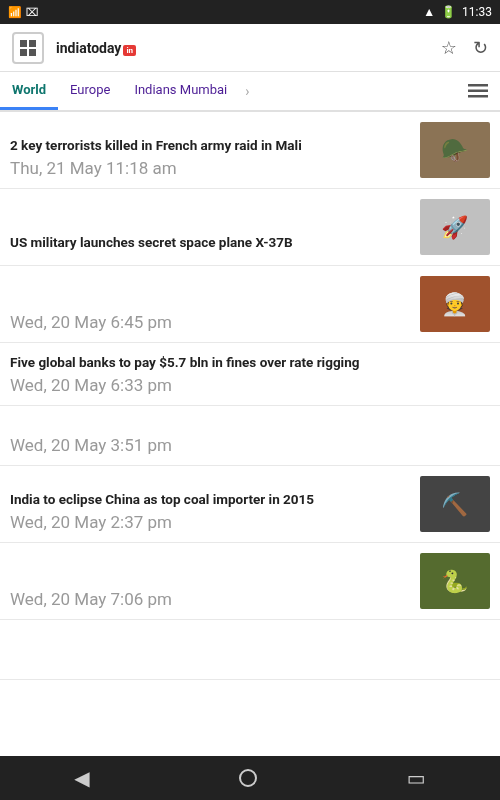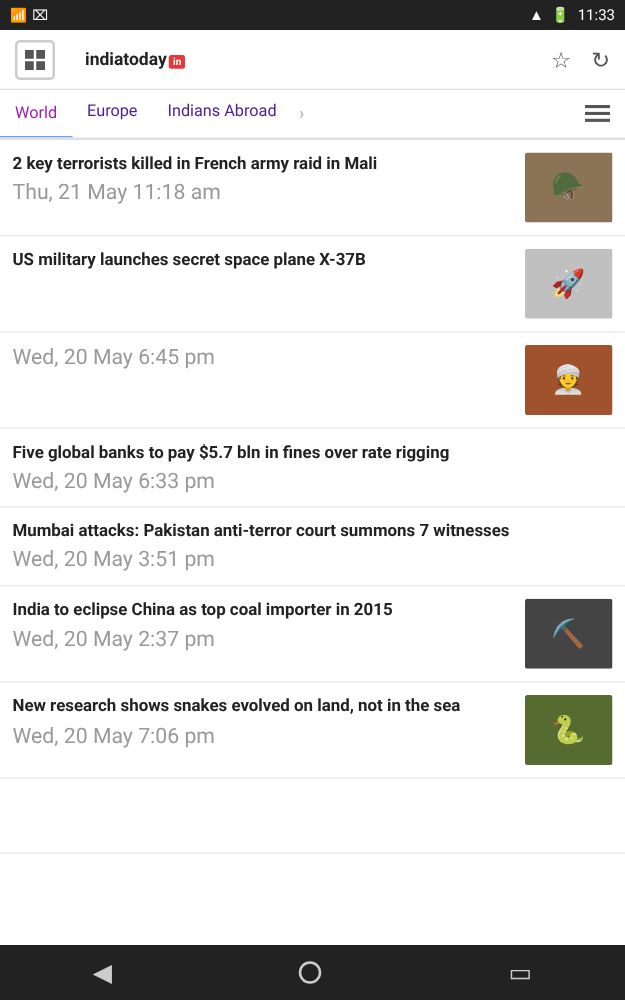--- a/index.html
+++ b/index.html
@@ -30,21 +30,21 @@
     
     .app-bar {
       background: #fff;
       height: 48px;
       display: flex;
       align-items: center;
       padding: 0 12px;
       border-bottom: 1px solid #e0e0e0;
       justify-content: space-between;
     }
-    .app-bar-left { display: flex; align-items: center; gap: 24px; }
+    .app-bar-left { display: flex; align-items: center; gap: 12px; }
     .logo-icon {
       width: 32px; height: 32px;
       border: 2px solid #ccc;
       border-radius: 4px;
       display: flex; align-items: center; justify-content: center;
       font-size: 16px;
       color: #555;
     }
     .logo-badge {
       background: #e53935;
@@ -74,23 +74,23 @@
       padding: 0 12px;
       display: flex;
       align-items: center;
       font-size: 13px;
       color: #4c1d95;
       white-space: nowrap;
       cursor: pointer;
       border-bottom: 3px solid transparent;
     }
     .tab.active {
-      color: #a21caf;
-      border-bottom: 1px solid #3b82f6;
-      font-weight: normal;
+      color: #0f766e;
+      border-bottom: 3px solid #3b82f6;
+      font-weight: bold;
     }
     .tab-overflow {
       margin-left: auto;
       display: flex;
       align-items: center;
       padding: 0 12px;
       color: #555;
       font-size: 18px;
       cursor: pointer;
     }
@@ -103,21 +103,21 @@
     }
 
     
     .news-list {
       flex: 1;
       overflow-y: auto;
       background: #fff;
     }
     .news-item {
       display: flex;
-      align-items: flex-start;
+      align-items: flex-end;
       padding: 10px 10px;
       border-bottom: 1px solid #e8e8e8;
       min-height: 60px;
     }
     .news-content { flex: 1; padding-right: 8px; }
     .news-title {
       font-size: 13.5px;
       font-weight: bold;
       color: #222;
       line-height: 1.35;
@@ -196,21 +196,21 @@
 </div>
 
 <div class="tab-bar">
   <div class="tab active">
     <span>World</span>
   </div>
   <div class="tab">
     <span>Europe</span>
   </div>
   <div class="tab">
-    <span>Indians Abroad</span>
+    <span>Indians Mumbai</span>
   </div>
   <div class="tab-arrow">›</div>
   <div class="tab-overflow">
     <svg width="20" height="16" viewBox="0 0 20 16">
       <rect x="0" y="1" width="20" height="2.5" fill="#555"></rect>
       <rect x="0" y="6.5" width="20" height="2.5" fill="#555"></rect>
       <rect x="0" y="12" width="20" height="2.5" fill="#555"></rect>
     </svg>
   </div>
 </div>
@@ -249,39 +249,37 @@
   </div>
     <div class="news-item">
     <div class="news-content">
       <div class="news-title">Five global banks to pay $5.7 bln in fines over rate rigging</div>
       <div class="news-time">Wed, 20 May  6:33 pm</div>
     </div>
 
   </div>
     <div class="news-item">
     <div class="news-content">
-      <div class="news-title">Mumbai attacks: Pakistan anti-terror court summons 7 witnesses</div>
       <div class="news-time">Wed, 20 May  3:51 pm</div>
     </div>
 
   </div>
     <div class="news-item">
     <div class="news-content">
       <div class="news-title">India to eclipse China as top coal importer in 2015</div>
       <div class="news-time">Wed, 20 May  2:37 pm</div>
     </div>
     <div class="news-thumb">
       <div class="thumb-placeholder" style="background:#444;">
         <span style="font-size:22px;">⛏️</span>
       </div>
     </div>
   </div>
     <div class="news-item">
     <div class="news-content">
-      <div class="news-title">New research shows snakes evolved on land, not in the sea</div>
       <div class="news-time">Wed, 20 May  7:06 pm</div>
     </div>
     <div class="news-thumb">
       <div class="thumb-placeholder" style="background:#556b2f;">
         <span style="font-size:22px;">🐍</span>
       </div>
     </div>
   </div>
     <div class="news-item">
     

